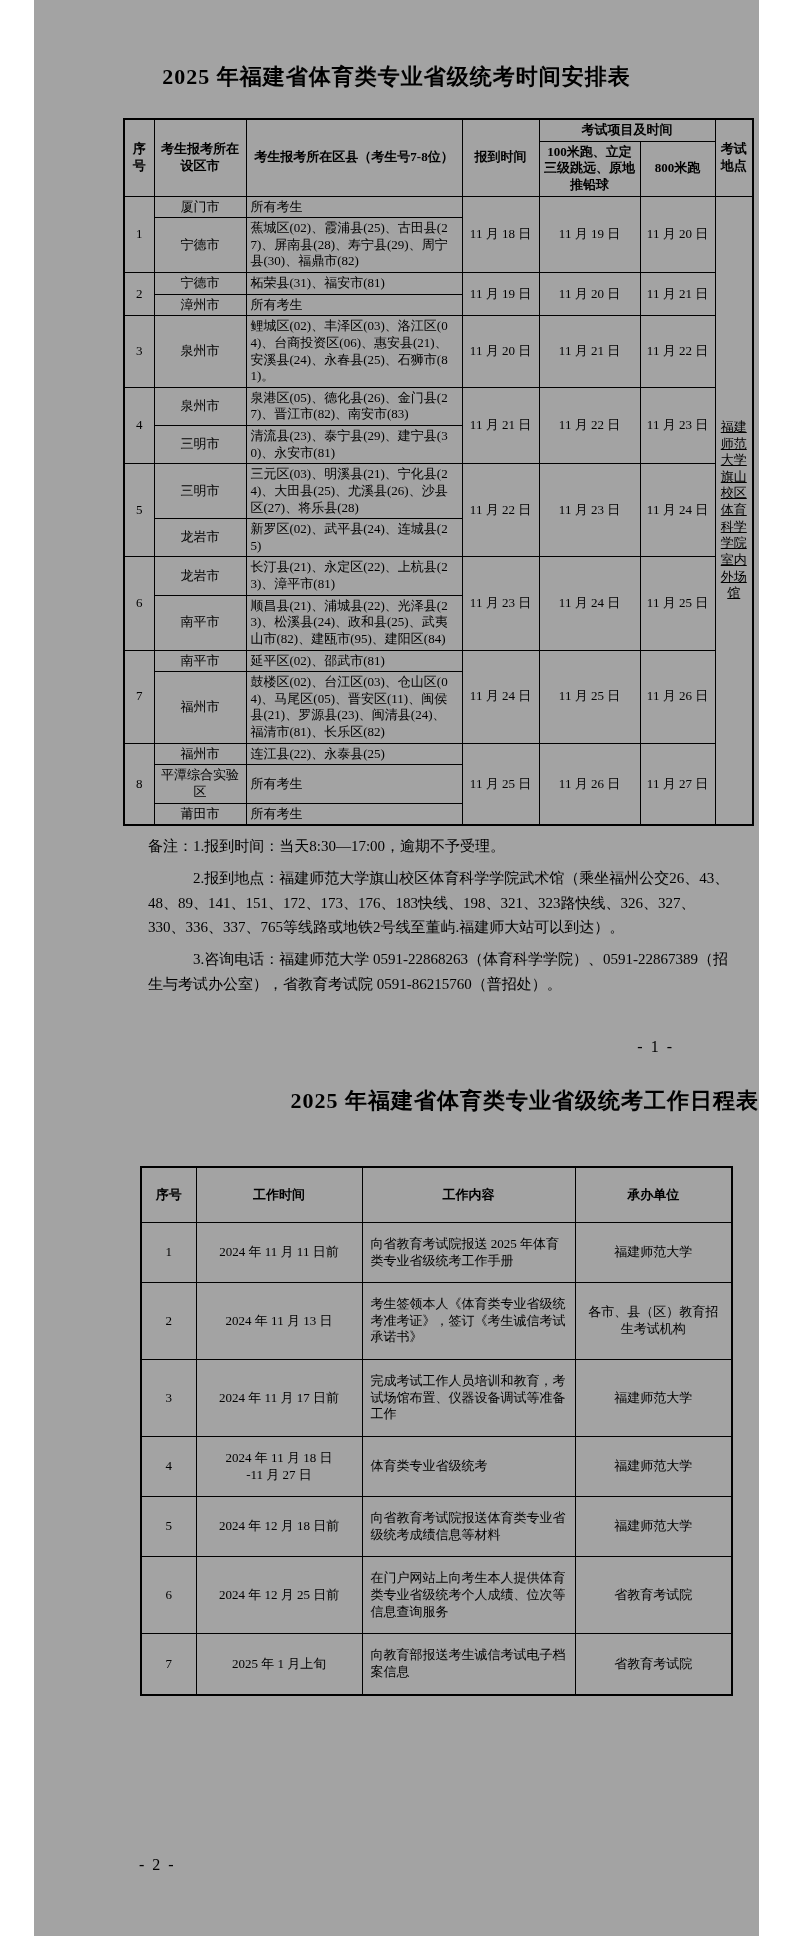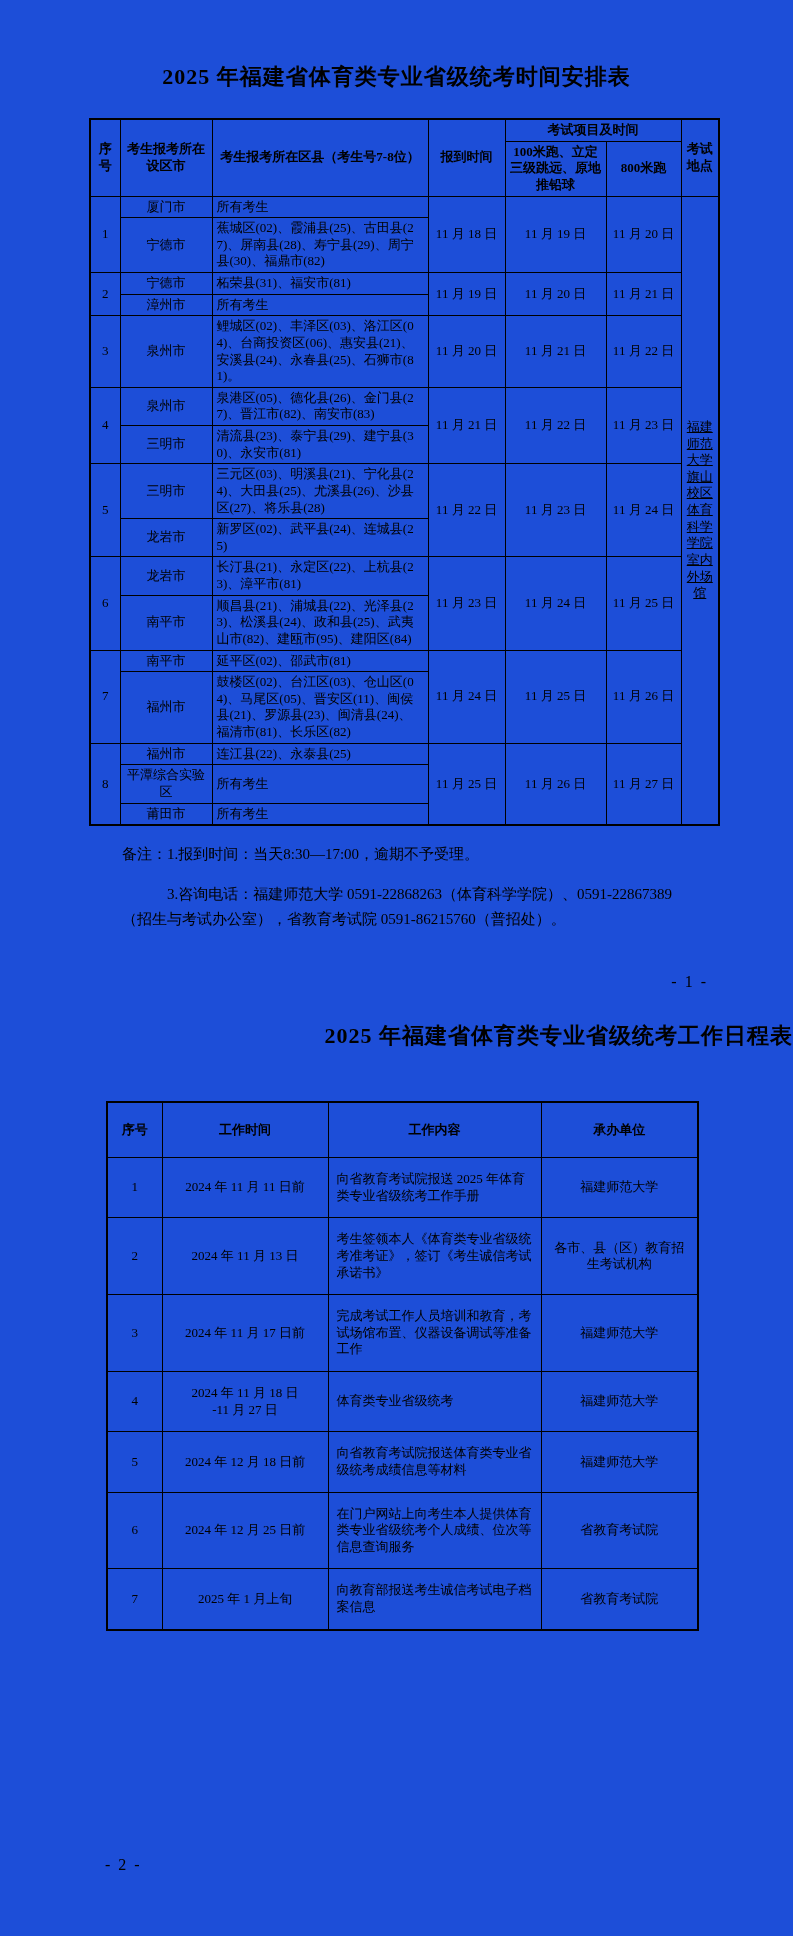--- a/index.html
+++ b/index.html
@@ -1,20 +1,20 @@
 <!DOCTYPE html>
 <html><head>
 <meta charset="utf-8">
 <style>
   html,body{margin:0;padding:0;background:#ffffff;}
   .page{
     position:relative;
-    width:793px;height:1936px;
+    width:725px;height:1936px;
     margin:0 auto;
-    background:#1d4ed8;
+    background:#a3a3a3;
     color:#000;
     font-family:"Liberation Serif","DejaVu Serif",serif;
     overflow:hidden;
   }
   .doc-title{
     margin:0;
     padding-top:62px;
     text-align:center;
     font-size:22px;
     font-weight:bold;
@@ -47,21 +47,21 @@
   #t2 thead th{height:50px;}
   #t2 td{padding:13px 8px;}
   #t2 td.c2-content{text-align:left;}
   .pre{white-space:pre-line;}
   .notes{
     margin:8px 0 0 106px;
     width:600px;
     font-size:15px;
     line-height:1.62;
   }
-  .notes p{margin:16px;}
+  .notes p{margin:8px;}
   .notes p.ind{text-indent:3em;}
   .marker1{
     margin-top:42px;
     padding-right:85px;
     text-align:right;
     font-size:16px;
     letter-spacing:2px;
   }
   .marker2{
     position:absolute;
@@ -197,20 +197,21 @@
         </tr>
         <tr>
           <td class="c-city">莆田市</td>
           <td class="c-district">所有考生</td>
         </tr>
       </tbody>
   </table>
 
   <div class="notes">
     <p>备注：1.报到时间：当天8:30—17:00，逾期不予受理。</p>
+    <p class="ind">2.报到地点：福建师范大学旗山校区体育科学学院武术馆（乘坐福州公交26、43、48、89、141、151、172、173、176、183快线、198、321、323路快线、326、327、330、336、337、765等线路或地铁2号线至董屿.福建师大站可以到达）。</p>
     <p class="ind">3.咨询电话：福建师范大学 0591-22868263（体育科学学院）、0591-22867389（招生与考试办公室），省教育考试院 0591-86215760（普招处）。</p>
   </div>
 
   <div class="marker1">-  1  -</div>
 
   <h1 class="doc-title2">2025 年福建省体育类专业省级统考工作日程表</h1>
 
   <table id="t2">
     <colgroup>
       <col style="width:55px">

